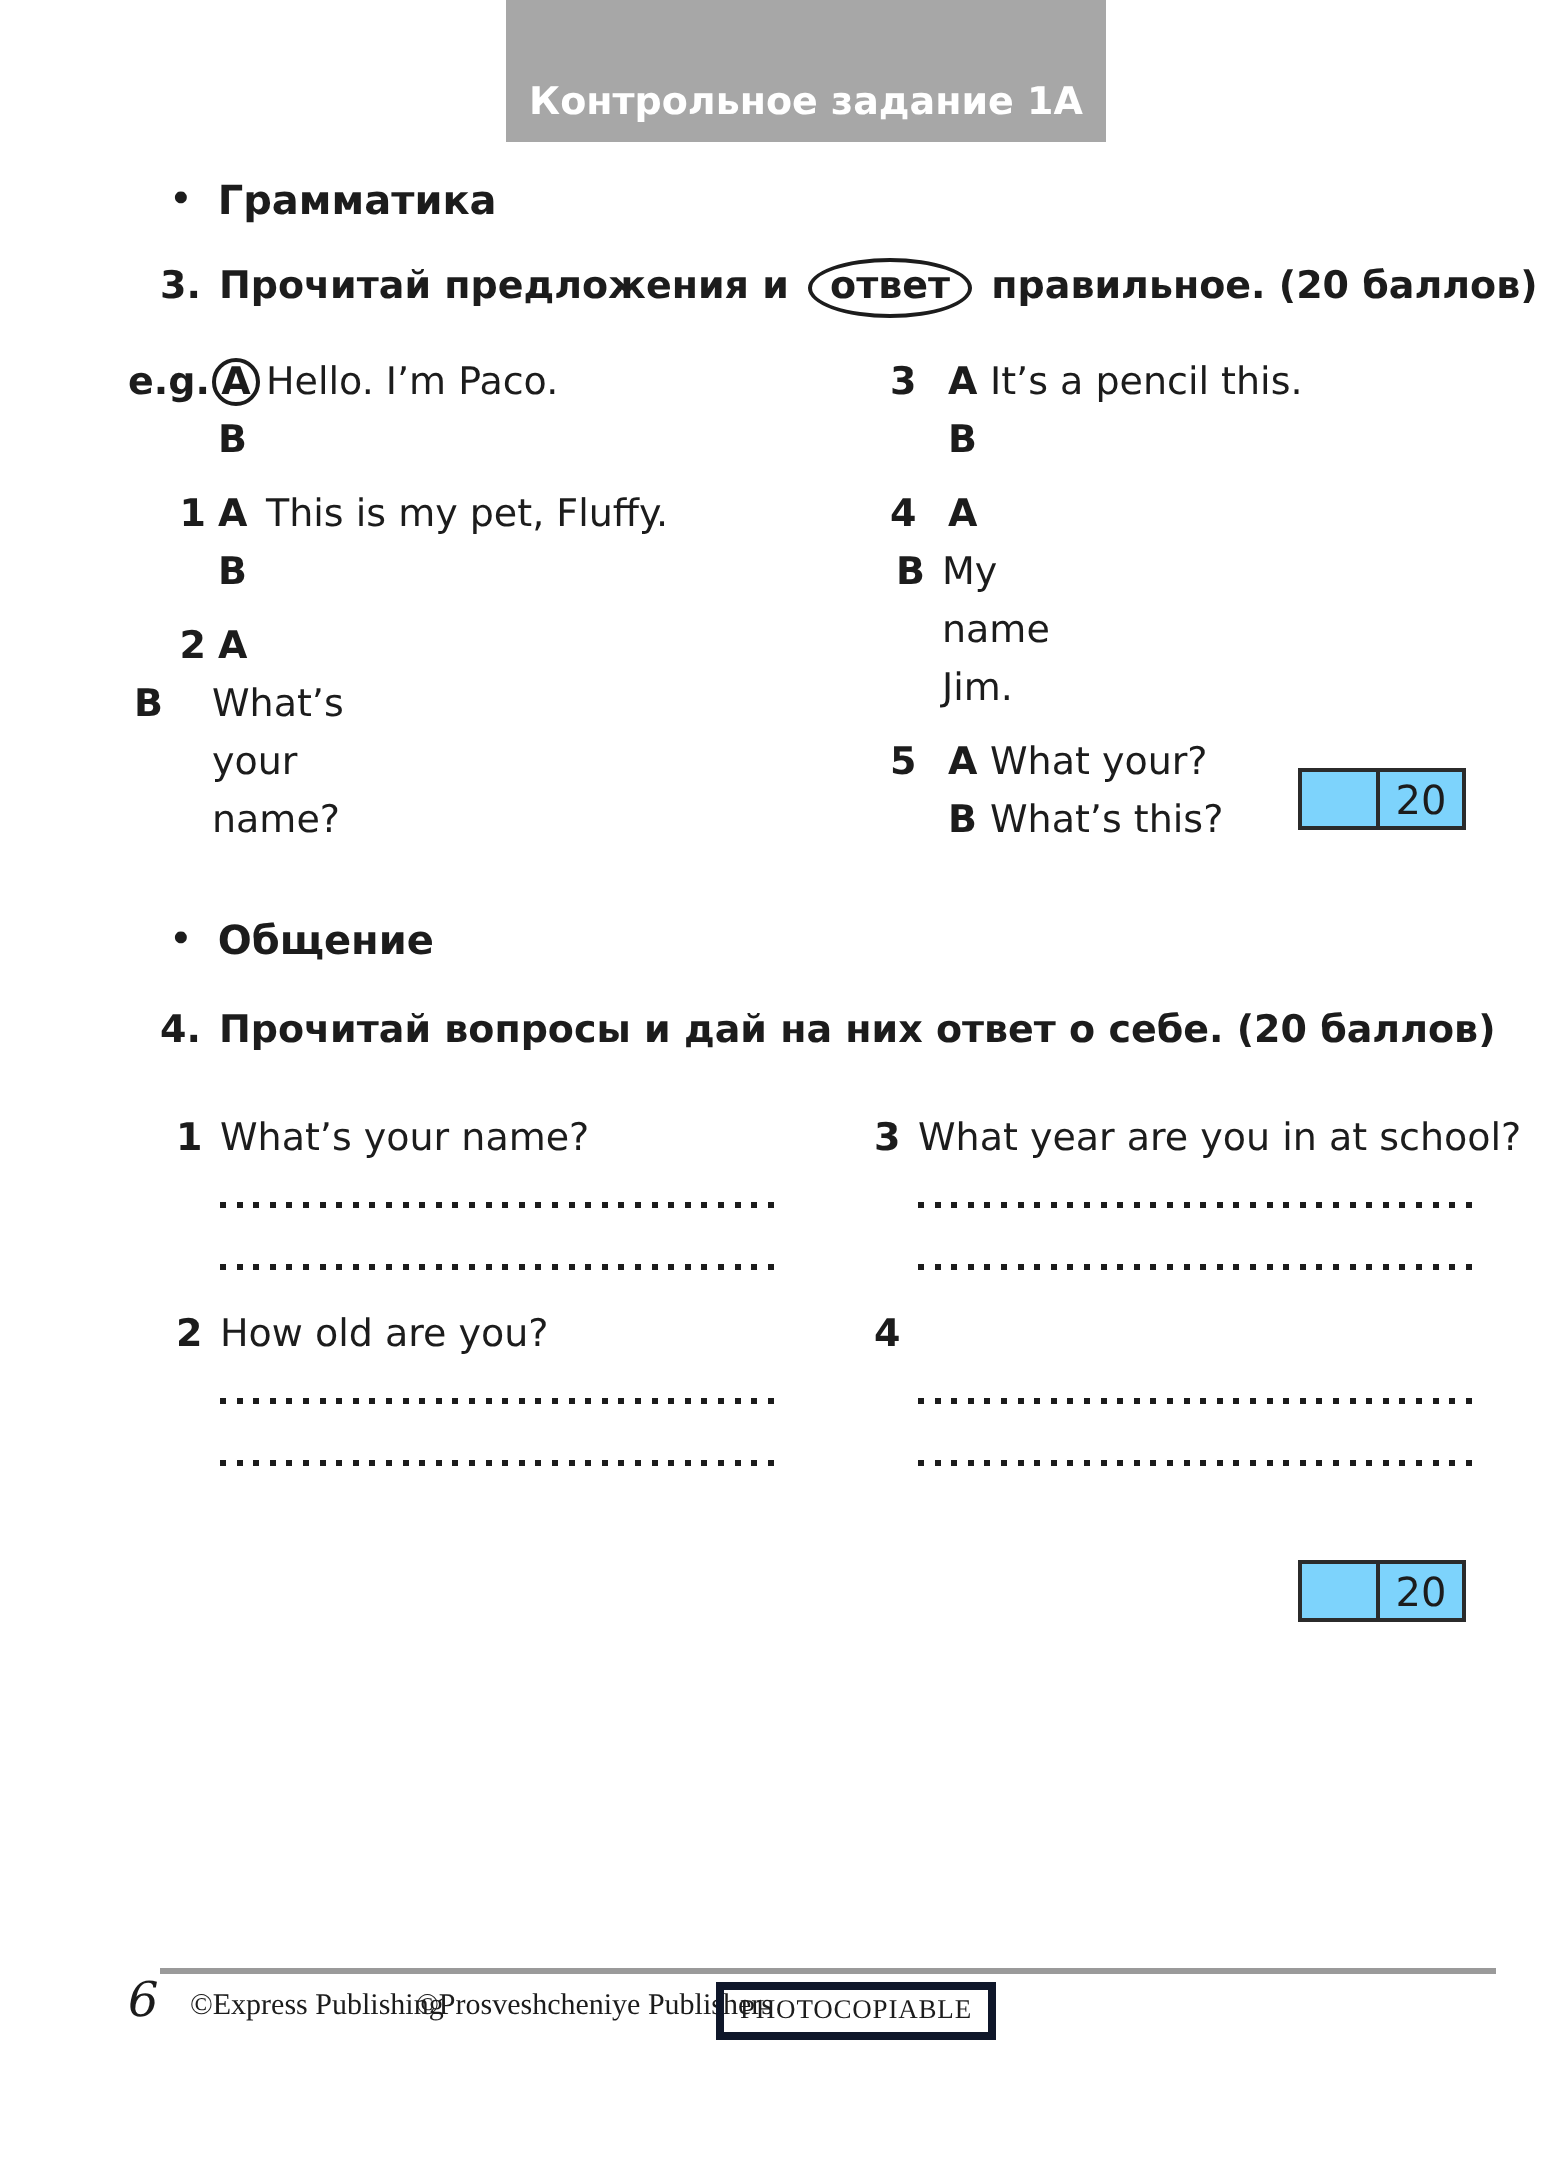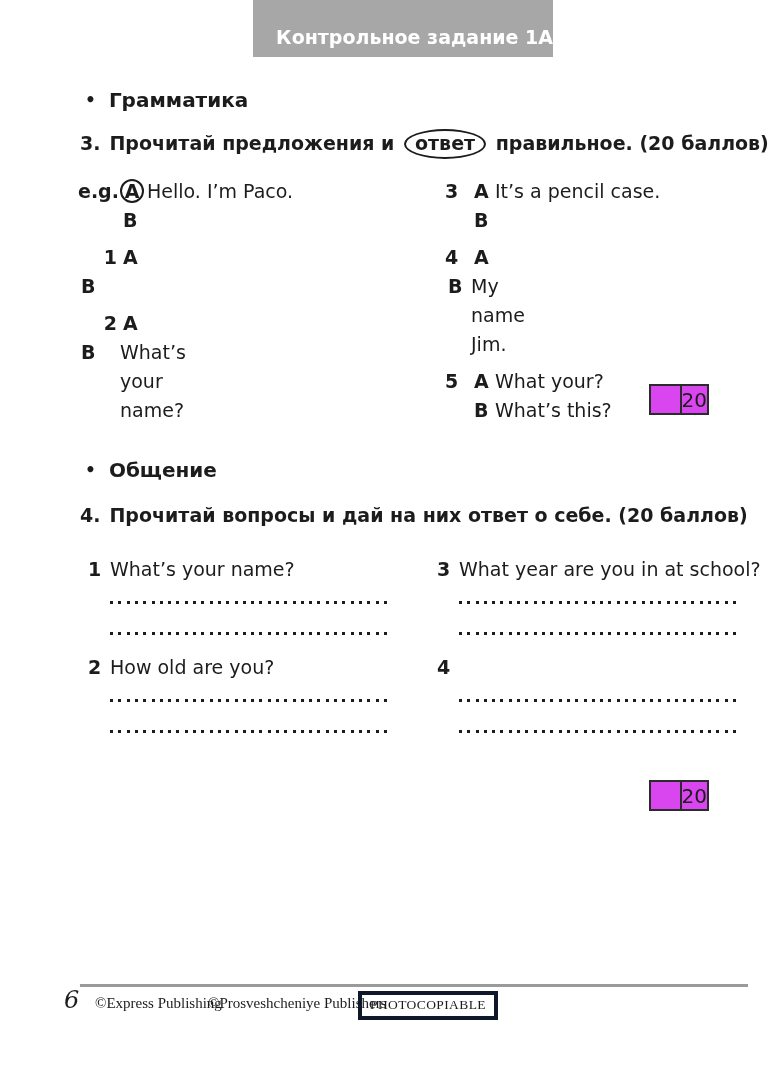--- a/index.html
+++ b/index.html
@@ -6,24 +6,24 @@
   html,body { background:#e9e9e9; }
   #page {
     position:relative; width:780px; height:1080px; margin:0 auto;
     background:#ffffff; color:#1c1c1c;
     font-family:"DejaVu Sans","Liberation Sans",sans-serif;
     overflow:hidden;
   }
 
   
   .header-badge {
-    position:absolute; left:253px; top:0; width:300px; height:57px;
+    position:absolute; left:253px; top:0; width:300px; height:71px;
     background:#a7a7a7; color:#ffffff;
     font-size:19px; font-weight:700;
-    display:flex; justify-content:flex-end; align-items:flex-end;
+    display:flex; justify-content:center; align-items:flex-end;
     padding-bottom:9px;
   }
 
   
   .section-title { position:absolute; font-size:20px; font-weight:700; display:flex; align-items:center; }
   .section-title .bullet { font-size:17px; margin-right:13px; }
   #sec-grammar-title { left:85px; top:88px; }
   #sec-comm-title   { left:85px; top:458px; }
 
   
@@ -31,38 +31,38 @@
   #instr-3 { top:128px; }
   #instr-4 { top:500px; }
   .task-no { margin-right:9px; }
   .oval {
     display:inline-block; border:2px solid #1c1c1c; border-radius:50%;
     padding:0 9px 2px; margin:0 3px; line-height:24px;
   }
 
   
   .ex3-col { position:absolute; font-size:19px; }
-  #ex3-left  { left:78px;  top:177px; }
+  #ex3-left  { left:64px;  top:177px; }
   #ex3-right { left:445px; top:177px; }
   .ex3-item { display:grid; line-height:29px; margin-bottom:8px; }
   #ex3-left  .ex3-item { grid-template-columns:42px 27px auto; }
   #ex3-right .ex3-item { grid-template-columns:26px 24px auto; }
   .mc-num { font-weight:700; text-align:right; padding-right:3px; }
   #ex3-right .mc-num { text-align:left; padding-right:0; }
   .mc-letter { font-weight:700; padding-left:3px; }
   .circle-letter {
     display:inline-flex; width:24px; height:24px; margin-top:2px;
     border:2px solid #1c1c1c; border-radius:50%;
     align-items:center; justify-content:center;
     font-weight:700; line-height:22px;
   }
   .mc-letter.has-circle { padding-left:0; }
 
   
-  .score-box { position:absolute; display:flex; width:60px; height:31px; border:2px solid #2b2b2b; background:#d946ef; }
+  .score-box { position:absolute; display:flex; width:84px; height:31px; border:2px solid #2b2b2b; background:#7dd3fc; }
   #score-1 { left:649px; top:384px; }
   #score-2 { left:649px; top:780px; }
   .score-empty { width:39px; border-right:2px solid #2b2b2b; }
   .score-value { flex:1; display:flex; align-items:center; justify-content:center; font-size:20px; }
 
   
   .ex4-col { position:absolute; font-size:19px; }
   #ex4-left  { left:88px;  top:555px; }
   #ex4-right { left:437px; top:555px; }
   .q + .q { margin-top:18px; }
@@ -113,37 +113,38 @@
     <div class="ex3-item">
       <span class="mc-num">e.g.</span>
       <span class="mc-letter has-circle"><span class="circle-letter">A</span></span>
       <span class="mc-text">Hello. I’m Paco.</span>
       <span></span>
       <span class="mc-letter">B</span>
     </div>
     <div class="ex3-item">
       <span class="mc-num">1</span>
       <span class="mc-letter">A</span>
+      <span class="mc-text">This is my pet, Fluffy.</span>
       <span></span>
       <span class="mc-letter">B</span>
     </div>
     <div class="ex3-item">
       <span class="mc-num">2</span>
       <span class="mc-letter">A</span>
       <span></span>
       <span class="mc-letter">B</span>
       <span class="mc-text">What’s your name?</span>
     </div>
   </div>
 
   <div class="ex3-col" id="ex3-right">
     <div class="ex3-item">
       <span class="mc-num">3</span>
       <span class="mc-letter">A</span>
-      <span class="mc-text">It’s a pencil case.</span>
+      <span class="mc-text">It’s a pencil this.</span>
       <span></span>
       <span class="mc-letter">B</span>
     </div>
     <div class="ex3-item">
       <span class="mc-num">4</span>
       <span class="mc-letter">A</span>
       <span></span>
       <span class="mc-letter">B</span>
       <span class="mc-text">My name Jim.</span>
     </div>

